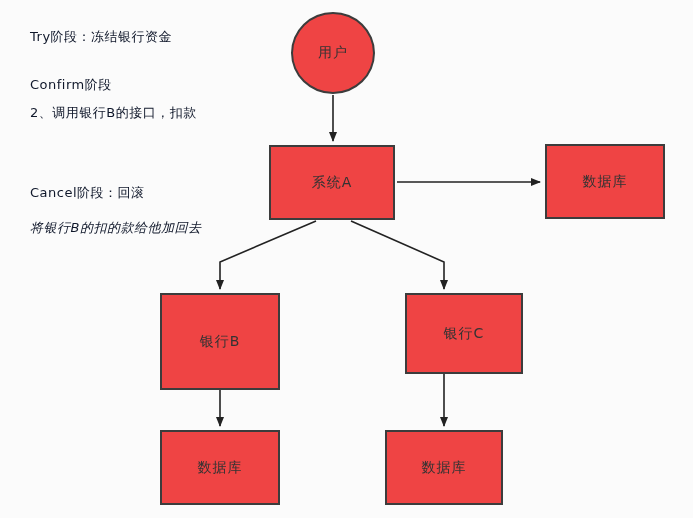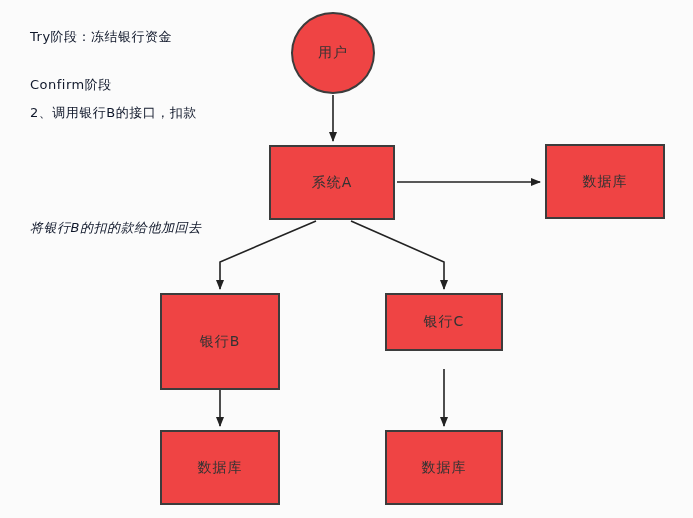--- a/index.html
+++ b/index.html
@@ -51,21 +51,21 @@
     letter-spacing: 1px;
   }
   .node.circle {
     border-radius: 50%;
   }
   
   #node-user      { left: 291px; top: 12px;  width: 84px;  height: 82px; }
   #node-system-a  { left: 269px; top: 145px; width: 126px; height: 75px; }
   #node-db-right  { left: 545px; top: 144px; width: 120px; height: 75px; }
   #node-bank-b    { left: 160px; top: 293px; width: 120px; height: 97px; }
-  #node-bank-c    { left: 385px; top: 293px; width: 118px; height: 58px; }
+  #node-bank-c    { left: 405px; top: 293px; width: 118px; height: 81px; }
   #node-db-left2  { left: 160px; top: 430px; width: 120px; height: 75px; }
   #node-db-right2 { left: 385px; top: 430px; width: 118px; height: 75px; }
   
   #note-0 { top: 28px; }
   #note-1 { top: 76px; }
   #note-2 { top: 100px; }
   #note-3 { top: 104px; }
   #note-4 { top: 142px; }
   #note-5 { top: 184px; }
   #note-6 { top: 219px; font-style: italic; }
@@ -91,20 +91,21 @@
     <polyline points="351,221 444,262 444,289" marker-end="url(#arrowhead)"></polyline>
 
     <line x1="220" y1="369" x2="220" y2="426" marker-end="url(#arrowhead)"></line>
 
     <line x1="444" y1="369" x2="444" y2="426" marker-end="url(#arrowhead)"></line>
   </svg>
 
   <div id="note-0" class="note">Try阶段：冻结银行资金</div>
   <div id="note-1" class="note">Confirm阶段</div>
   <div id="note-3" class="note">2、调用银行B的接口，扣款</div>
+  <div id="note-5" class="note">Cancel阶段：回滚</div>
   <div id="note-6" class="note">将银行B的扣的款给他加回去</div>
 
   <div id="node-user" class="node circle">
     <span>用户</span>
   </div>
 
   <div id="node-system-a" class="node">
     <span>系统A</span>
   </div>
 

